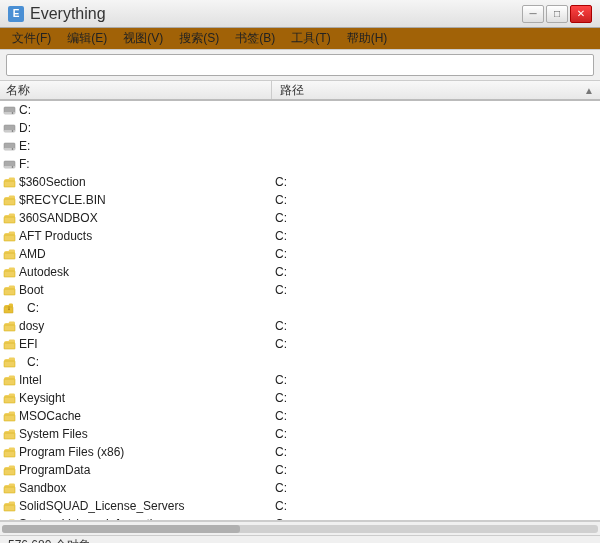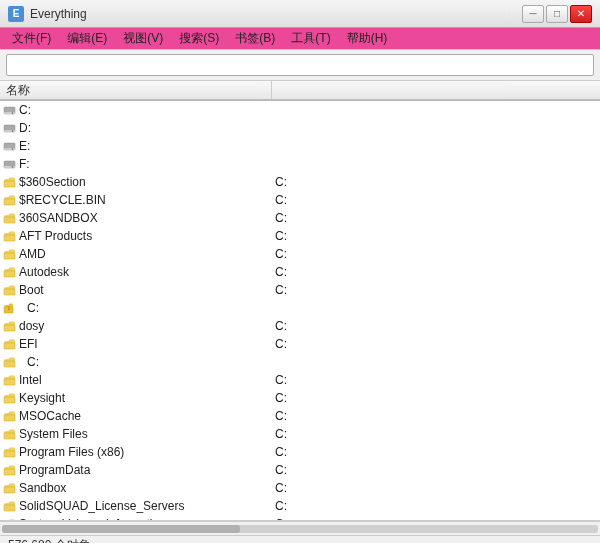--- a/index.html
+++ b/index.html
@@ -30,21 +30,21 @@
       border-radius: 2px;
       display: flex;
       align-items: center;
       justify-content: center;
       font-size: 10px;
       color: white;
       font-weight: bold;
     }
     .title-bar-text {
       flex: 1;
-      font-size: 12px;
+      font-size: 16px;
       color: #333;
     }
     .title-bar-buttons {
       display: flex;
       gap: 2px;
     }
     .title-btn {
       width: 22px;
       height: 18px;
       border: 1px solid #aaa;
@@ -58,21 +58,21 @@
       color: #555;
     }
     .title-btn.close {
       background: linear-gradient(to bottom, #f44, #c22);
       color: white;
       border-color: #a00;
     }
 
     
     .menu-bar {
-      background: #ec4899;
+      background: #a16207;
       border-bottom: 1px solid #ccc;
       height: 22px;
       display: flex;
       align-items: center;
       padding: 0 4px;
     }
     .menu-item {
       padding: 2px 8px;
       font-size: 12px;
       color: #222;
@@ -221,20 +221,24 @@
     <div class="menu-item">工具(T)</div>
     <div class="menu-item">帮助(H)</div>
   </div>
 
 <div class="search-bar">
   <input class="search-input" type="text" value="" style="">
 </div>
 
 <div class="col-headers">
   <div class="col-name">名称</div>
+  <div class="col-path">
+    <span>路径</span>
+    <span class="col-sort-icon">▲</span>
+  </div>
 </div>
 
 <div class="file-list" id="file-list">
     <div class="file-row">
       <div class="file-icon">
         <svg width="13" height="13" viewBox="0 0 13 13">
           <rect x="1" y="3" width="11" height="7" rx="1" fill="#aaa" stroke="#888" stroke-width="0.5"></rect>
           <rect x="1" y="8" width="11" height="2" rx="0.5" fill="#ccc"></rect>
           <circle cx="9.5" cy="9" r="0.8" fill="#666"></circle>
         </svg>

